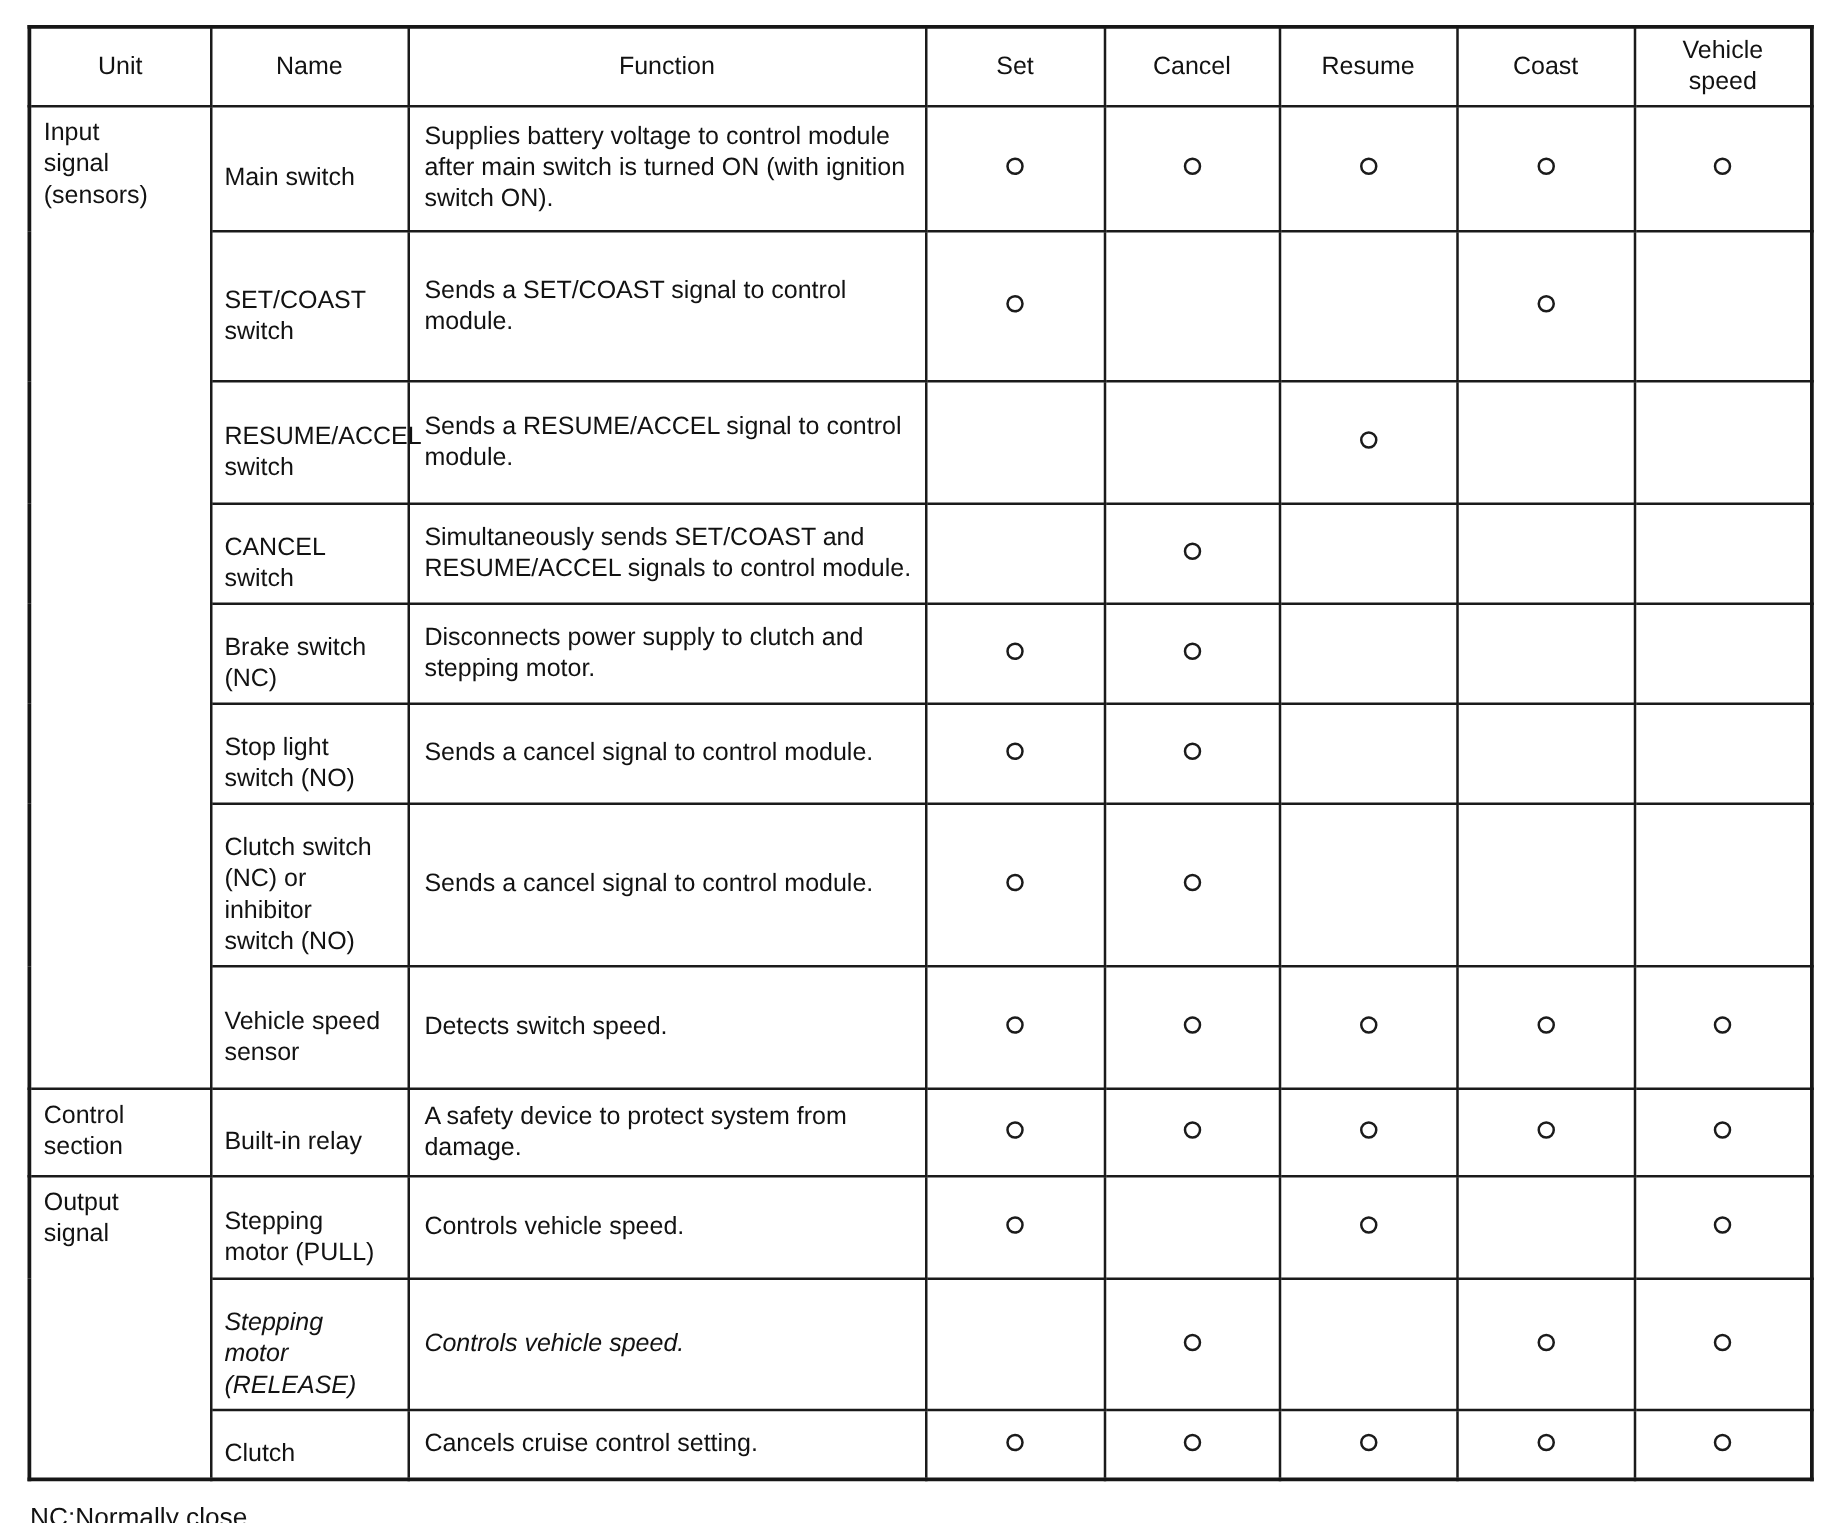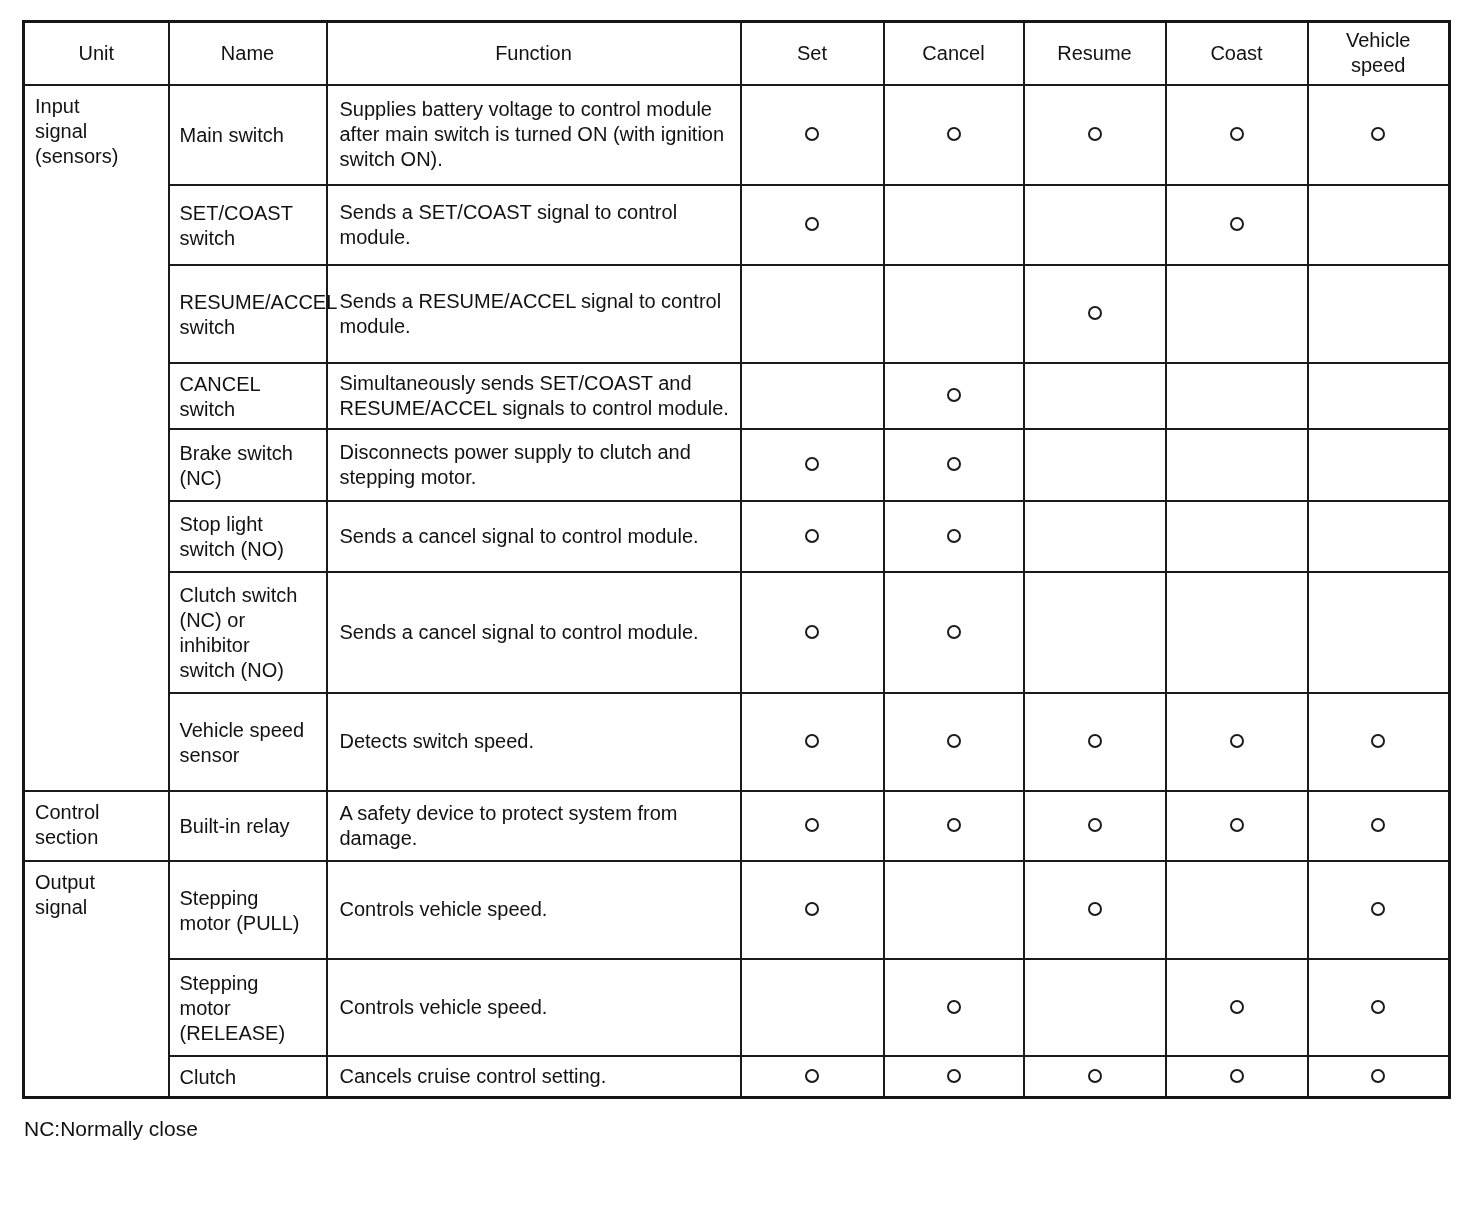--- a/index.html
+++ b/index.html
@@ -45,49 +45,49 @@
     padding: 4px 6px;
   }
   th:last-child .hdr { display: inline-block; max-width: 82px; }
   .unit-cell {
     vertical-align: top;
     padding: 8px 6px 8px 10px;
   }
   .unit-text { max-width: 100px; }
   .name-cell {
     vertical-align: middle;
-    padding: 8px 16px 6px 10px;
+    padding: 22px 16px 6px 10px;
   }
   .function-cell {
     vertical-align: middle;
     padding: 6px 10px 6px 12px;
   }
   .mark-cell {
     text-align: center;
     vertical-align: middle;
   }
   .circle {
     display: inline-block;
     width: 14px;
     height: 14px;
     border: 2px solid #1b1b1b;
     border-radius: 50%;
     background: transparent;
   }
   tbody tr:nth-child(1)  { height: 100px; margin-top: 39px; }
-  tbody tr:nth-child(2)  { height: 80px; margin-top: 44px; }
+  tbody tr:nth-child(2)  { height: 120px; margin-top: 44px; }
   tbody tr:nth-child(3)  { height: 98px; }
   tbody tr:nth-child(4)  { height: 66px; }
   tbody tr:nth-child(5)  { height: 72px; }
   tbody tr:nth-child(6)  { height: 71px; }
   tbody tr:nth-child(7)  { height: 121px; }
   tbody tr:nth-child(8)  { height: 98px; }
   tbody tr:nth-child(9)  { height: 70px; }
-  tbody tr:nth-child(10) { height: 98px; }
-  tbody tr:nth-child(11) { height: 97px; }
+  tbody tr:nth-child(10) { height: 82px; }
+  tbody tr:nth-child(11) { height: 97px; font-style: italic; }
   tbody tr:nth-child(12) { height: 38px; }
   .notes {
     margin-top: 16px;
     padding-left: 2px;
     font-size: 21px;
     line-height: 1.3;
   }
 </style>
 </head>
 <body>

